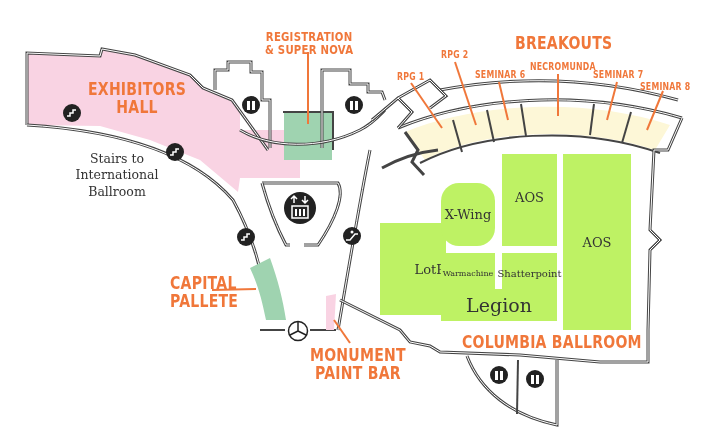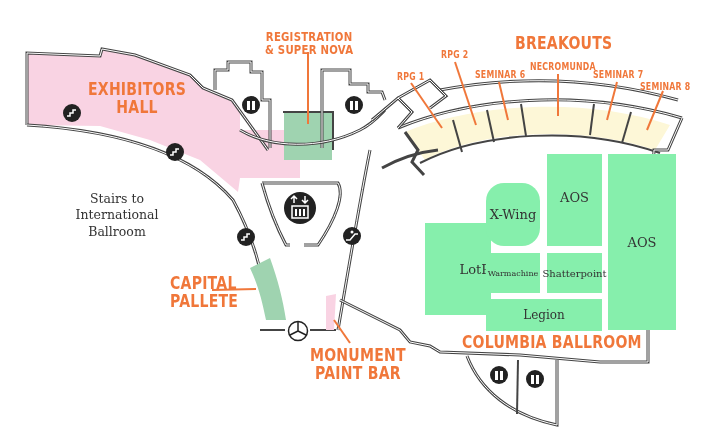--- a/index.html
+++ b/index.html
@@ -2,21 +2,21 @@
 <html><head>
 <meta charset="utf-8">
 <style>
   html,body{margin:0;padding:0;background:#fff;}
   body{width:713px;height:430px;overflow:hidden;position:relative;font-family:"Liberation Sans",sans-serif;}
   #map{position:absolute;left:0;top:0;width:713px;height:430px;}
   .lbl{position:absolute;color:#f0773a;font-family:"DejaVu Sans","Liberation Sans",sans-serif;font-weight:bold;letter-spacing:0.3px;transform:scaleX(0.78);transform-origin:left top;line-height:1;white-space:nowrap;}
   .lbl-big{font-size:18px;}
   .lbl-med{font-size:13px;}
   .lbl-sm{font-size:10px;}
-  .room{position:absolute;background:#86efac;display:flex;align-items:center;justify-content:center;color:#333;font-family:"DejaVu Serif","Liberation Serif",serif;text-align:center;margin-left:45px;}
+  .room{position:absolute;background:#bef264;display:flex;align-items:center;justify-content:center;color:#333;font-family:"DejaVu Serif","Liberation Serif",serif;text-align:center;}
   .room span{display:block;}
   .plain{position:absolute;color:#333;font-family:"DejaVu Serif","Liberation Serif",serif;font-size:12.5px;text-align:center;line-height:1.3;}
   .icon{position:absolute;}
 </style>
 </head>
 <body>
 
 <svg id="map" viewBox="0 0 713 430" xmlns="http://www.w3.org/2000/svg">
 
   <path d="M27,53 L100,56 L102,49 L135,55 L190,75 L203,88 L232,100 L240,112 L240,130 L300,130 L300,178 L240,178 L238,192 L200,160 L150,140 L100,126 L27,125 Z" fill="#f9d3e3" stroke="none"></path>
@@ -109,40 +109,40 @@
 <div class="lbl lbl-sm" style="left:640px;top:82px;">SEMINAR 8</div>
 
 <div class="lbl lbl-big" style="left:170px;top:274px;">
   <span>CAPITAL<br>PALLETE</span>
 </div>
 <div class="lbl lbl-big" style="left:310px;top:346px;text-align:center;">
   <span>MONUMENT<br>PAINT BAR</span>
 </div>
 <div class="lbl lbl-big" style="left:462px;top:333px;">COLUMBIA BALLROOM</div>
 
-<div class="plain" style="left:62px;top:151px;width:110px;margin-top:40px;">
+<div class="plain" style="left:62px;top:151px;width:110px;">
   <span>Stairs to<br>International<br>Ballroom</span>
 </div>
 
 <div class="room" style="left:380px;top:223px;width:66px;height:92px;font-size:13px;justify-content:flex-end;">
     <span>LotR</span>
   </div>
 <div class="room" style="left:441px;top:183px;width:54px;height:63px;font-size:13px;border-radius:18px;">
     <span>X-Wing</span>
   </div>
 <div class="room" style="left:502px;top:154px;width:55px;height:92px;font-size:13px;align-items:flex-start;padding-top:0;">
     <span style="margin-top:36px;">AOS</span>
   </div>
 <div class="room" style="left:441px;top:253px;width:54px;height:40px;font-size:8px;justify-content:center;">
     <span>Warmachine</span>
   </div>
 <div class="room" style="left:502px;top:253px;width:55px;height:40px;font-size:10px;">
     <span>Shatterpoint</span>
   </div>
-<div class="room" style="left:441px;top:299px;width:116px;height:32px;font-size:12px;">
+<div class="room" style="left:441px;top:289px;width:116px;height:32px;font-size:19px;">
     <span>Legion</span>
   </div>
 <div class="room" style="left:563px;top:154px;width:68px;height:176px;font-size:13px;">
     <span>AOS</span>
   </div>
 
 <svg class="icon" style="left:62px;top:103px;" width="20" height="20">
     <circle cx="10" cy="10" r="9" fill="#222"></circle>
     <path d="M5,13 L8,13 L8,10 L11,10 L11,7 L14,7" stroke="#fff" stroke-width="1.5" fill="none"></path>
   </svg>

